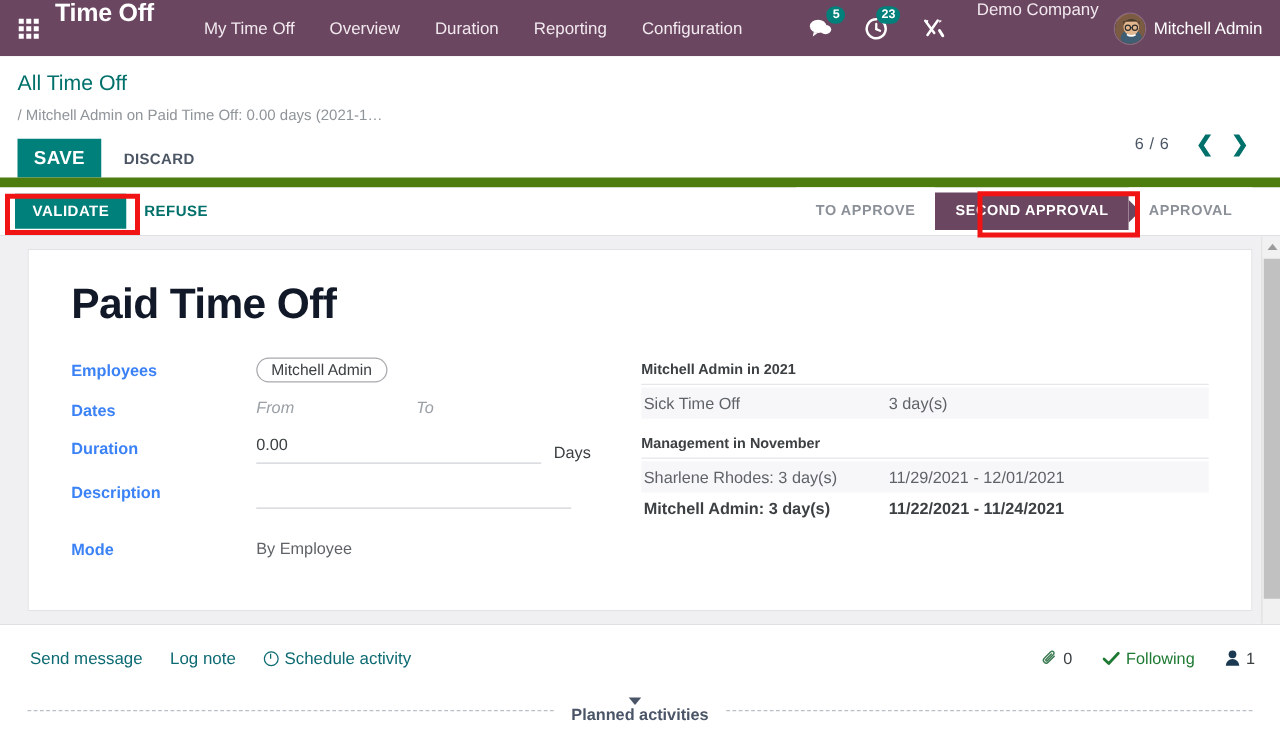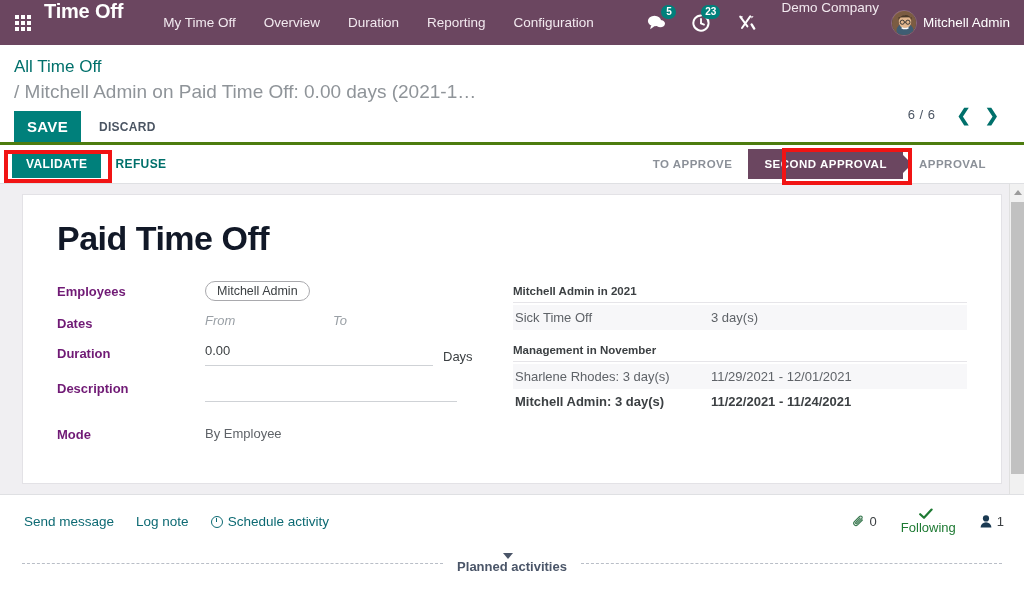--- a/index.html
+++ b/index.html
@@ -93,21 +93,21 @@
     padding: 10px 14px 0 14px;
     background: #ffffff;
     position: relative;
   }
   .bc-main {
     font-size: 17px;
     color: #00706b;
     line-height: 24px;
   }
   .bc-sub {
-    font-size: 19px;
+    font-size: 12px;
     color: #8f9499;
     line-height: 26px;
     white-space: nowrap;
     overflow: hidden;
     max-width: 470px;
   }
   .cp-buttons { margin-top: 6px; display: flex; align-items: center; }
   .btn-save {
     background: #00807b;
     color: #ffffff;
@@ -142,21 +142,21 @@
     font-size: 17px;
     font-weight: bold;
     padding: 0 7px;
     cursor: pointer;
     line-height: 1;
   }
 
   
   .statusbar-wrap {
     position: relative;
-    border-top: 3px solid #4d7c0f;
+    border-top: 8px solid #4d7c0f;
     background: #15803d;
   }
   .statusbar {
     display: flex;
     align-items: stretch;
     height: 39px;
     background: #ffffff;
     border-bottom: 1px solid #dfe0e3;
     padding-left: 12px;
   }
@@ -230,21 +230,21 @@
   }
   .form-cols { display: flex; }
   .col-left { width: 420px; flex: 0 0 420px; }
   .col-right { flex: 1 1 auto; padding-left: 36px; padding-top: 4px; }
 
   .frow { display: flex; align-items: flex-start; margin-bottom: 12px; }
   .flabel {
     width: 148px; flex: 0 0 148px;
     font-size: 13px;
     font-weight: bold;
-    color: #701a75;
+    color: #3b82f6;
     padding-top: 3px;
   }
   .fval { flex: 1 1 auto; position: relative; }
 
   .tag {
     display: inline-block;
     border: 1px solid #a9a9ad;
     border-radius: 11px;
     padding: 2px 11px;
     font-size: 12.5px;
@@ -335,21 +335,21 @@
   }
   .ch-right { margin-left: auto; display: flex; align-items: center; }
   .ch-stat {
     display: flex; align-items: center;
     font-size: 13px;
     color: #3c4043;
     margin-left: 24px;
     cursor: pointer;
     white-space: nowrap;
   }
-  .ch-stat.following { color: #1e7a33; flex-direction: column; }
+  .ch-stat.following { color: #1e7a33; }
   .ch-stat .ic { margin-right: 5px; display: inline-flex; }
 
   
   .planned {
     display: flex; align-items: center;
     padding: 0 22px;
     height: 30px;
     background: #ffffff;
   }
   .dash {

